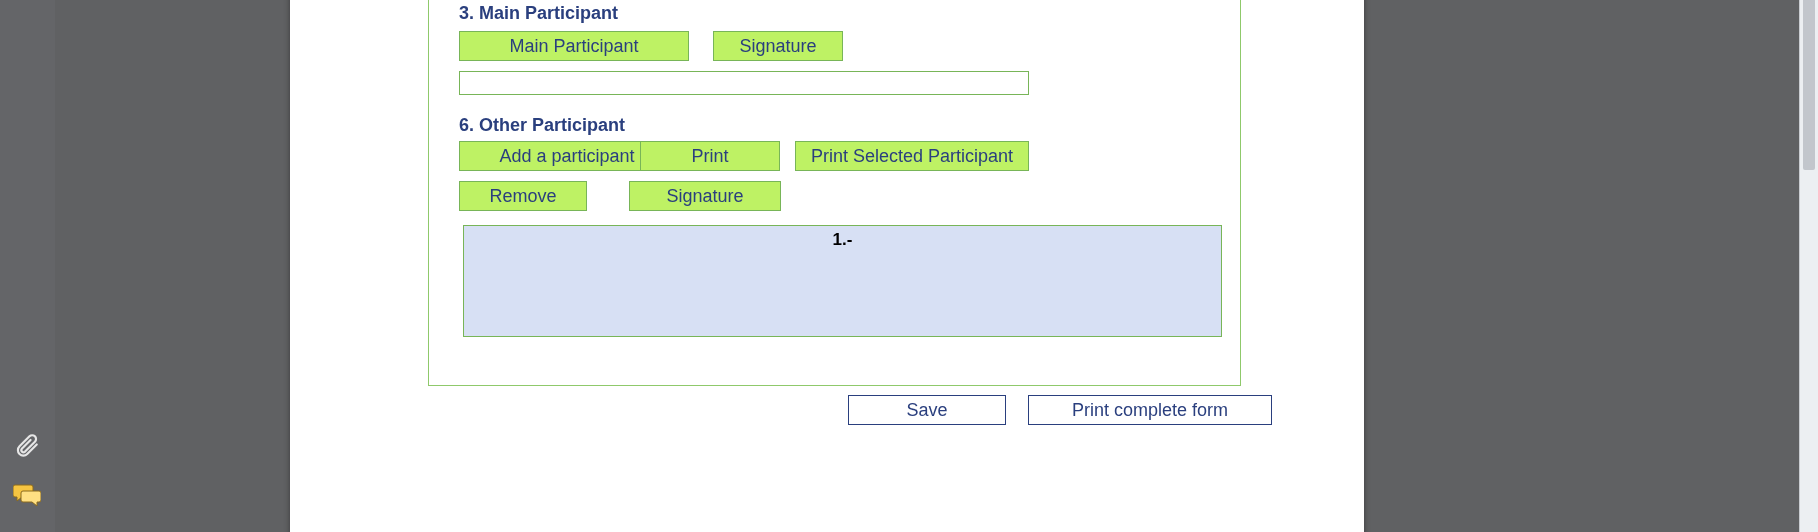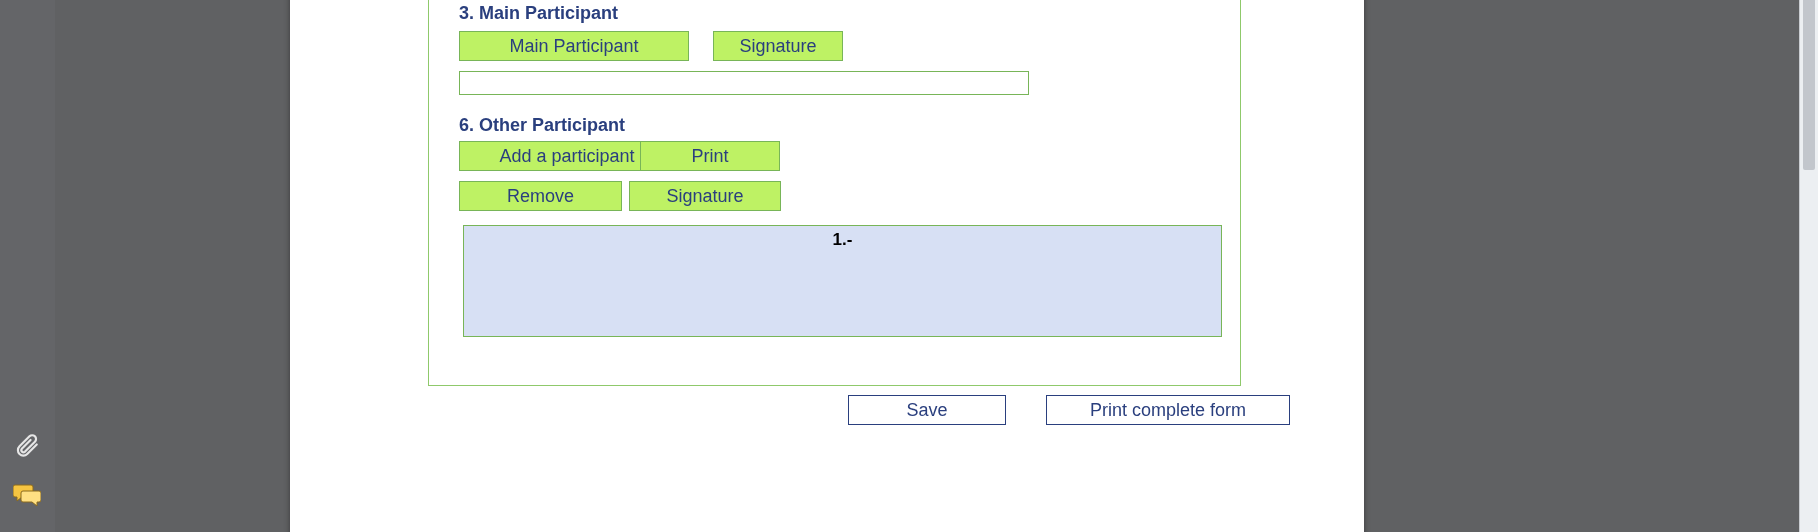--- a/index.html
+++ b/index.html
@@ -142,26 +142,26 @@
   #sec3-heading { left: 30px; top: 72px; }
   #main-participant-btn { left: 30px; top: 100px; width: 230px; }
   #main-signature-btn { left: 284px; top: 100px; width: 130px; }
   #main-participant-field { left: 30px; top: 140px; width: 570px; }
 
   
   #sec4-heading { left: 30px; top: 184px; }
   #add-participant-btn { left: 30px; top: 210px; width: 202px; padding-left: 20px; }
   #modify-btn { left: 211px; top: 210px; width: 140px; }
   #print-selected-btn { left: 366px; top: 210px; width: 234px; }
-  #remove-btn { left: 30px; top: 250px; width: 163px; }
+  #remove-btn { left: 30px; top: 250px; width: 128px; }
   #other-signature-btn { left: 200px; top: 250px; width: 152px; }
   #participants-list { left: 34px; top: 294px; width: 759px; height: 112px; }
 
   
-  #bottom-bar { position: absolute; left: 550px; top: 415px; width: 500px; display:flex; gap:40px;padding-left:8px; }
+  #bottom-bar { position: absolute; left: 550px; top: 415px; width: 500px; display:flex; gap:22px;padding-left:8px; }
   #save-btn { width: 158px; }
   #print-form-btn { width: 244px; }
 
 </style>
 </head>
 <body>
 
 <div class="sidebar">
   <div class="tool" style="bottom:70px">
     <svg width="26" height="26" viewBox="0 0 24 24" fill="none" stroke="#e6e6e6" stroke-width="2" stroke-linecap="round" stroke-linejoin="round">
@@ -188,20 +188,21 @@
       <div id="main-signature-btn" class="btn-green group">Signature</div>
 
       <div id="main-participant-field" class="text-field group"></div>
 
       <div id="sec4-heading" class="section-heading group">6. Other Participant</div>
 
       <div id="add-participant-btn" class="btn-green group">Add a participant</div>
 
       <div id="modify-btn" class="btn-green group">Print</div>
 
+      <div id="print-selected-btn" class="btn-green group">Print Selected Participant</div>
 
       <div id="remove-btn" class="btn-green group">Remove</div>
 
       <div id="other-signature-btn" class="btn-green group">Signature</div>
 
       <div id="participants-list" class="listbox group">1.-</div>
 
     </div>
 
     <div id="bottom-bar">

